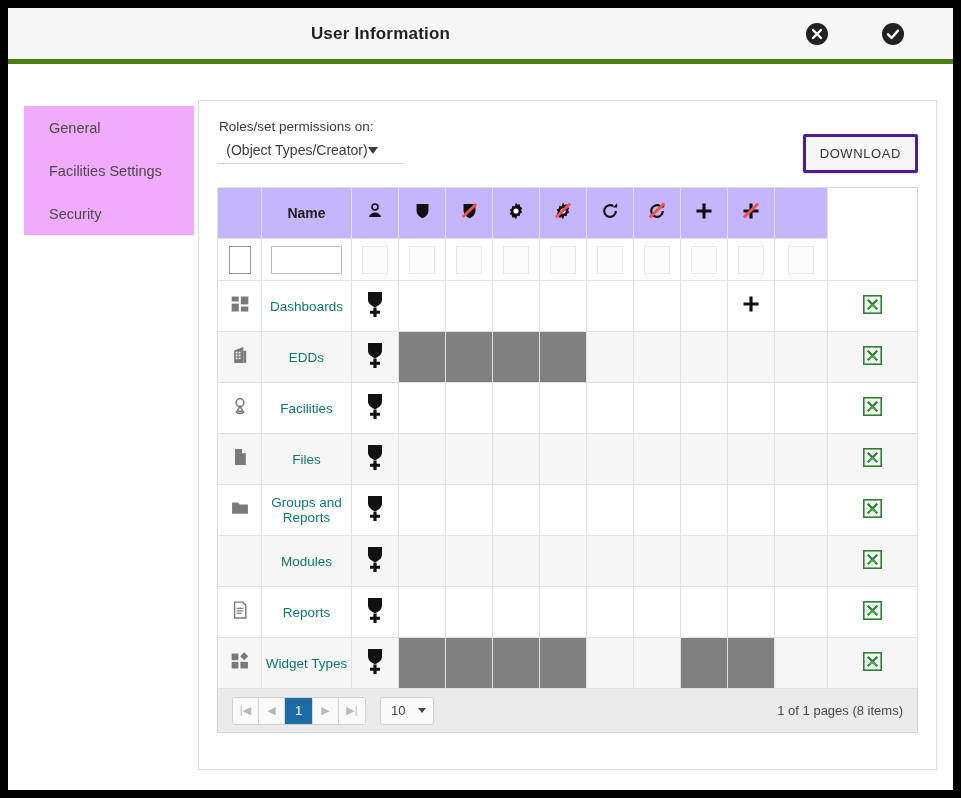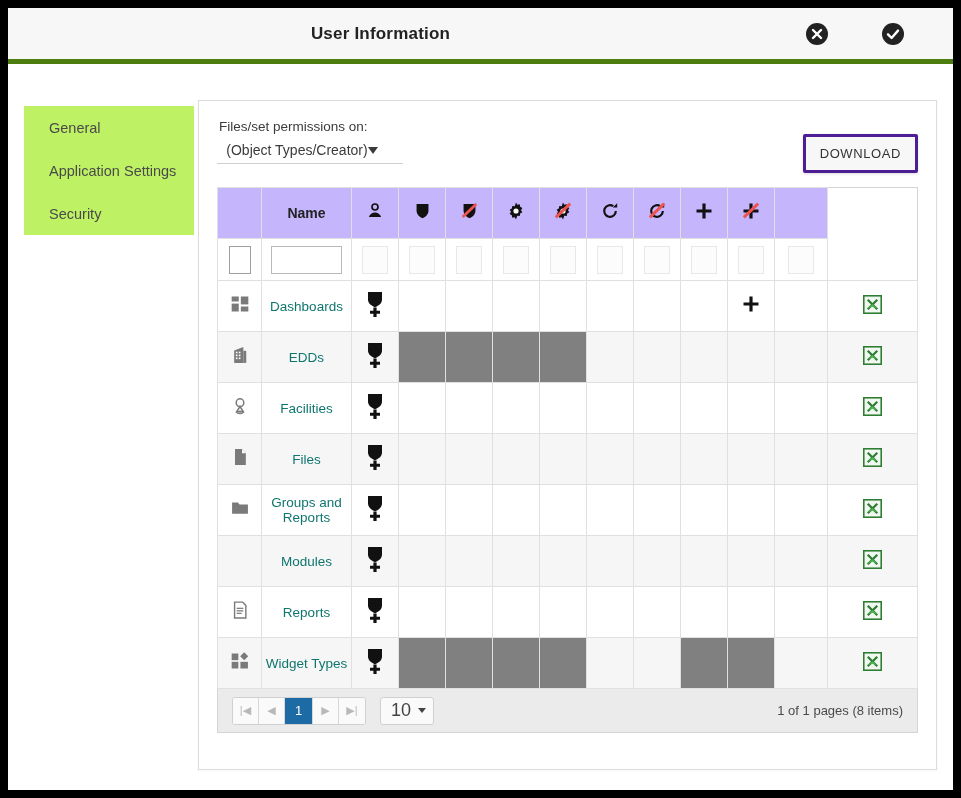--- a/index.html
+++ b/index.html
@@ -60,21 +60,21 @@
     padding-top: 6px;
   }
   .side-item {
     height: 43px;
     display: flex;
     align-items: center;
     padding-left: 24px;
     font-size: 14.5px;
     color: #4a4a4a;
     border: 1px solid transparent;
-    background: #bef264;
+    background: #f0abfc;
     cursor: pointer;
     position: relative;
   }
   .side-item.active {
     color: #2196f3;
     border: 1px solid #e0e0e0;
     border-left: none;
     background: #fff;
     box-shadow: 0 0 2px rgba(0,0,0,.06);
   }
@@ -232,21 +232,21 @@
   .pg-size {
     margin-left: 14px;
     height: 28px;
     min-width: 54px;
     border: 1px solid #d0d0d0;
     border-radius: 3px;
     background: #fafafa;
     display: flex; align-items: center;
     justify-content: space-between;
     padding: 0 7px 0 10px;
-    font-size: 18px;
+    font-size: 13px;
     color: #444;
     cursor: pointer;
   }
   .pg-size .caret2 {
     width: 0; height: 0;
     border-left: 4px solid transparent;
     border-right: 4px solid transparent;
     border-top: 5px solid #444;
     margin-left: 7px;
   }
@@ -275,32 +275,32 @@
     </div>
   </div>
 
   <div class="body-area">
 
     <div class="sidebar">
       <div class="side-item">
         <span>General</span>
       </div>
       <div class="side-item">
-        <span>Application Settings</span>
+        <span>Facilities Settings</span>
       </div>
       <div class="side-item">
         <span>Security</span>
       </div>
     </div>
 
     <div class="panel">
 
       <div class="panel-top">
         <div>
-          <div class="ddl-label">Files/set permissions on:</div>
+          <div class="ddl-label">Roles/set permissions on:</div>
           <div class="ddl">
             <span class="ddl-value">(Object Types/Creator)</span>
             <span class="caret"></span>
           </div>
         </div>
         <button class="dl-btn">DOWNLOAD</button>
       </div>
 
       <div class="grid-wrap">
         <table class="grid">

